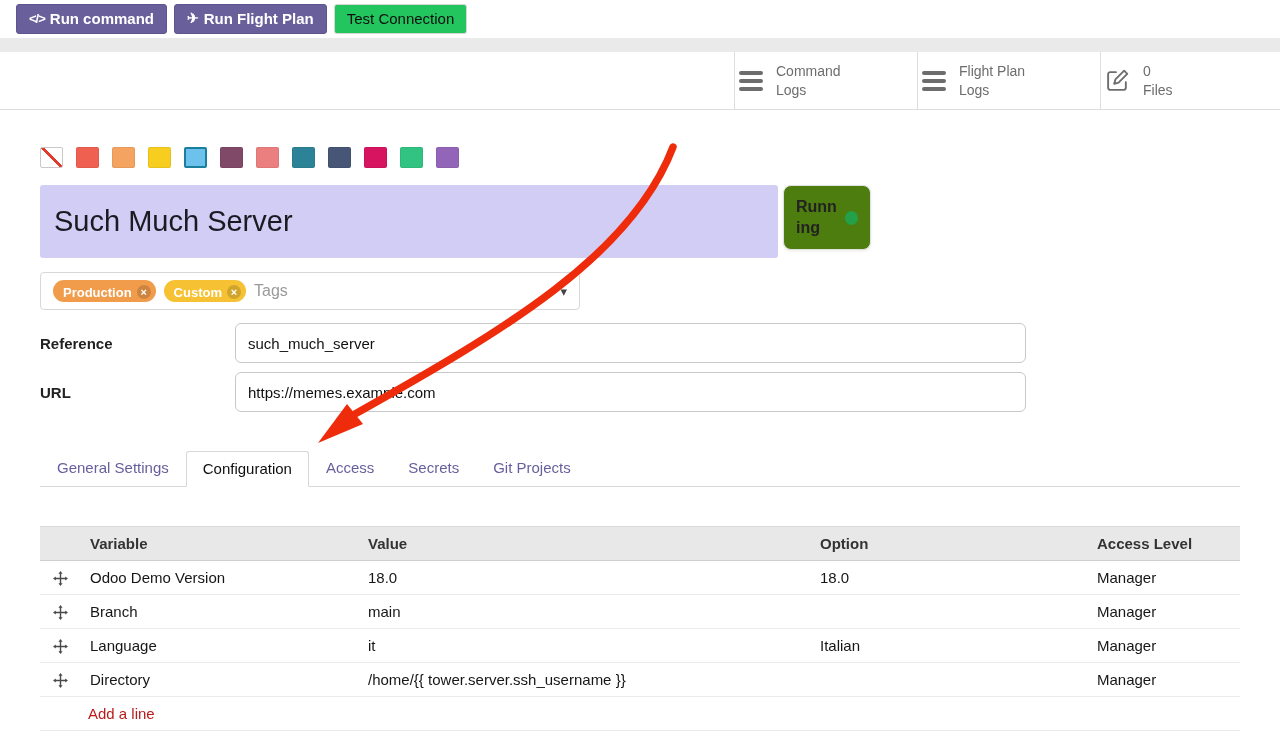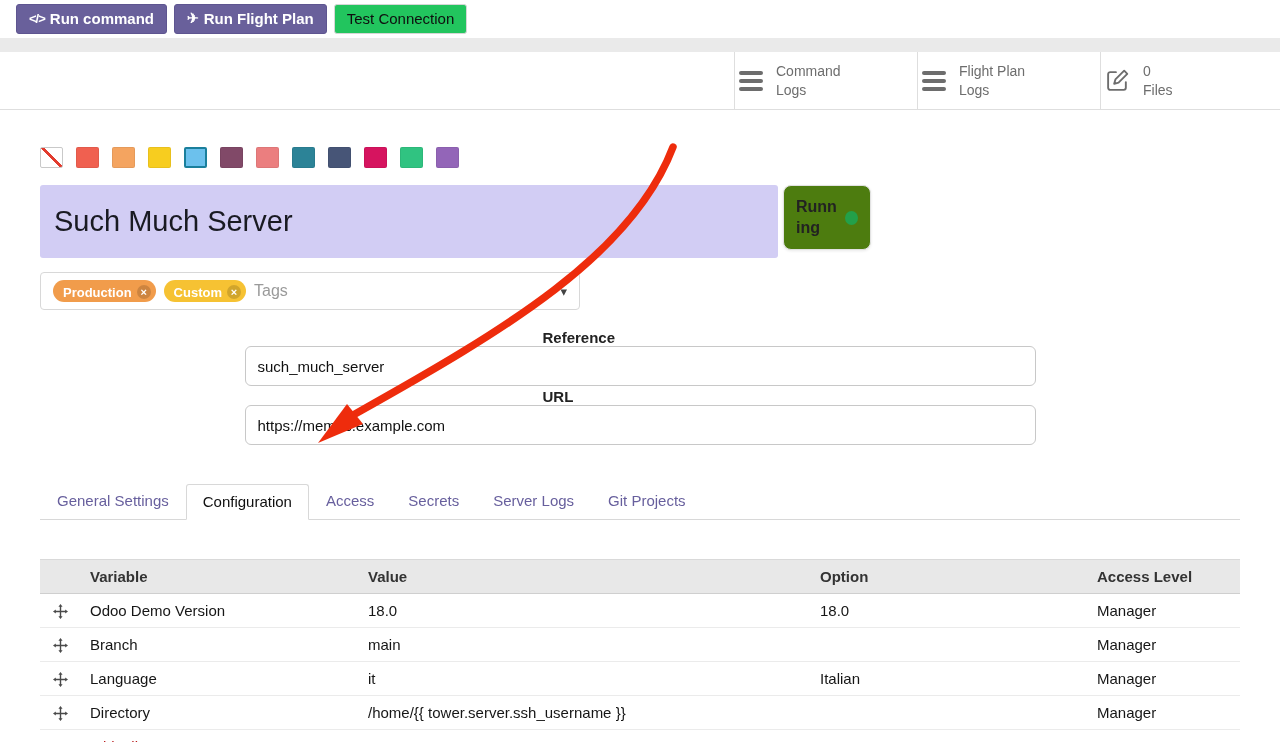--- a/index.html
+++ b/index.html
@@ -38,22 +38,22 @@
   .status-text { font-weight: bold; font-size: 16px; width: 50px; word-break: break-all; line-height: 1.3; color: #222; }
   .status-dot { width: 13px; height: 14px; border-radius: 50%; flex: none; }
 
   .tags-box { margin-top: 14px; width: 540px; height: 38px; border: 1px solid #d8d8d8; border-radius: 4px; display: flex; align-items: center; gap: 8px; padding: 0 12px; }
   .tag-pill { height: 22px; border-radius: 12px; padding: 2px 5px 0 10px; display: inline-flex; align-items: center; gap: 5px; color: #fff; font-weight: bold; font-size: 13px; cursor: pointer; }
   .tag-x { width: 14px; height: 14px; border-radius: 50%; background: rgba(0,0,0,0.15); color: #fff; font-size: 11px; font-weight: bold; display: flex; align-items: center; justify-content: center; cursor: pointer; }
   .tags-ph { color: #9a9a9a; font-size: 16px; }
   .caret { margin-left: auto; color: #444; font-size: 13px; cursor: pointer; }
 
   .field-row { display: flex; align-items: center; }
-  .field-row.first { margin-top: 19px; flex-direction: column; }
-  .field-row.second { margin-top: 2px; flex-direction: column; }
+  .field-row.first { margin-top: 13px; }
+  .field-row.second { margin-top: 9px; }
   .field-label { width: 195px; font-weight: bold; font-size: 15px; color: #222; }
   .field-input { width: 791px; height: 40px; border: 1px solid #c8c8c8; border-radius: 6px; font-size: 15px; padding: 0 12px; display: flex; align-items: center; color: #111; background: #fff; }
 
   
   .tabs { margin-top: 38px; display: flex; align-items: flex-end; border-bottom: 1px solid #d8d8d8; }
   .tab { padding: 8px 16px 9px; font-size: 15px; color: #675f9d; cursor: pointer; border: 1px solid transparent; white-space: nowrap; }
   .tab.active { color: #0f0f0f; background: #fff; border-color: #d8d8d8; border-bottom-color: #fff; border-radius: 3px 3px 0 0; margin-bottom: -1px; }
 
   
   table.vars { width: 1200px; border-collapse: collapse; margin-top: 39px; }
@@ -165,21 +165,20 @@
   <div class="field-row second">
     <span class="field-label">URL</span>
     <div class="field-input">https://memes.example.com</div>
   </div>
 
   <div class="tabs">
     <div class="tab">General Settings</div>
     <div class="tab active">Configuration</div>
     <div class="tab">Access</div>
     <div class="tab">Secrets</div>
-    <div class="tab">Server Logs</div>
     <div class="tab">Git Projects</div>
   </div>
 
   <table class="vars">
     <colgroup>
       <col style="width:40px">
         <col style="width:278px">
         <col style="width:452px">
         <col style="width:277px">
         <col>

